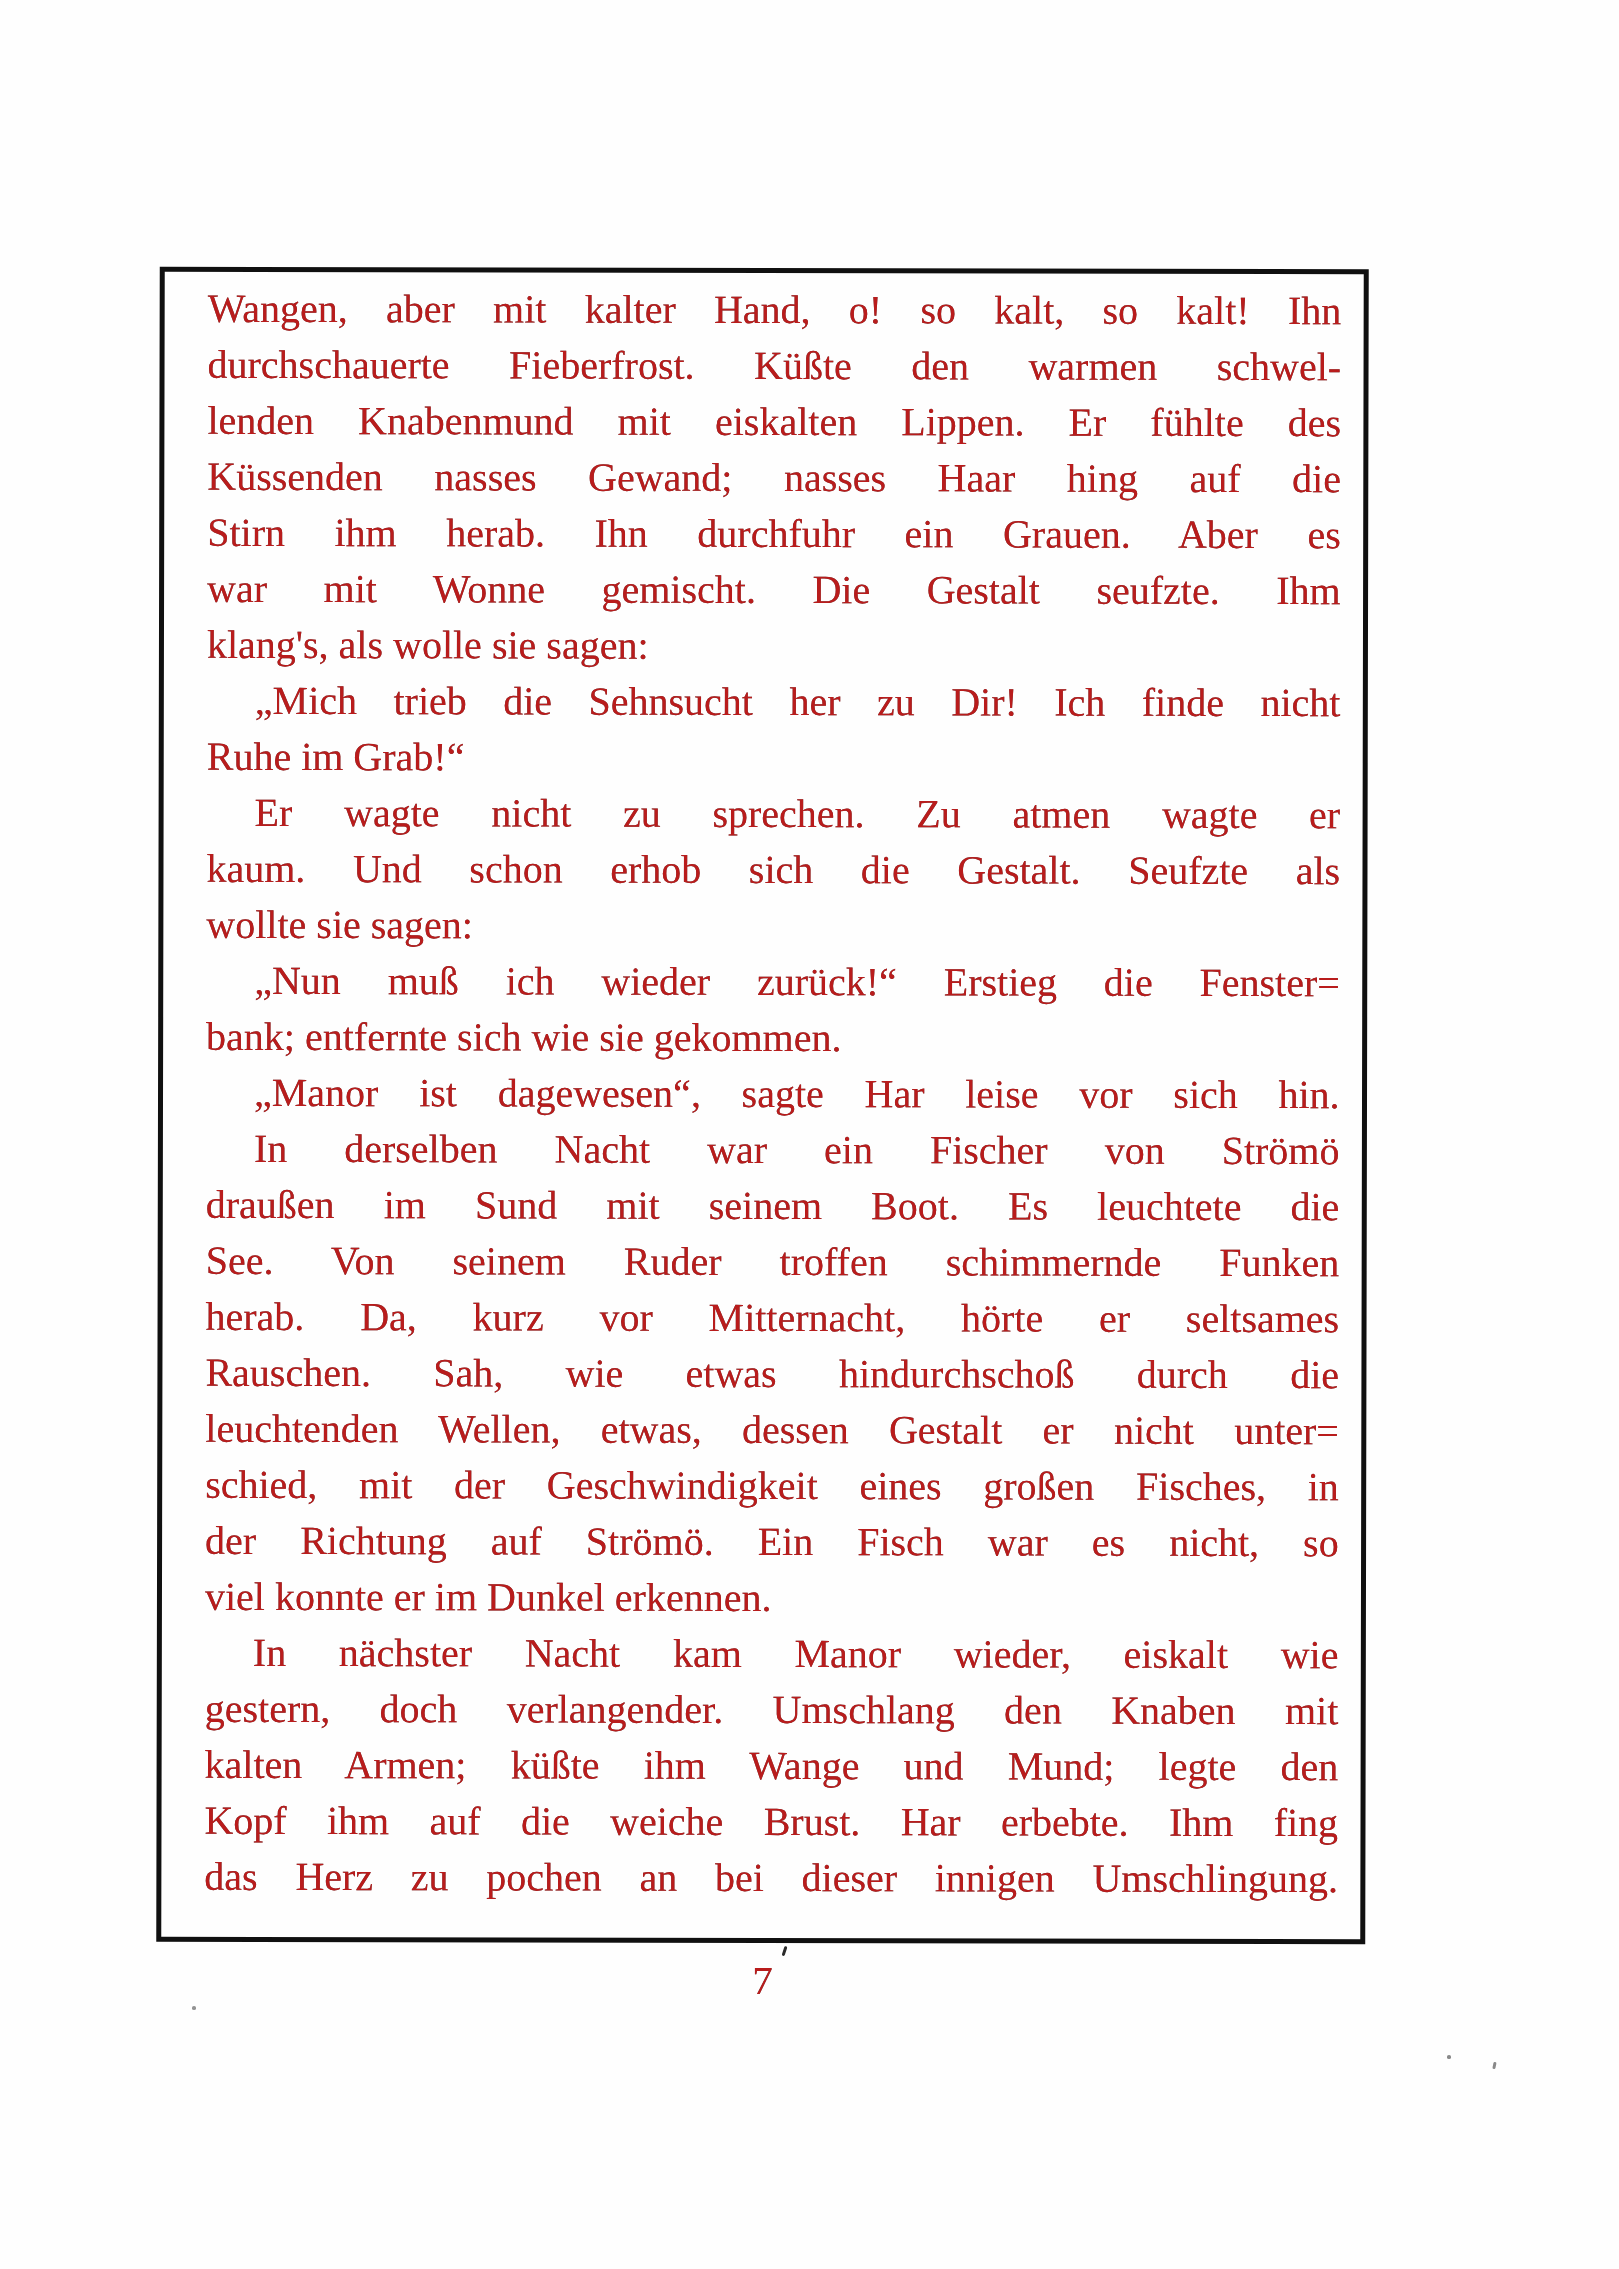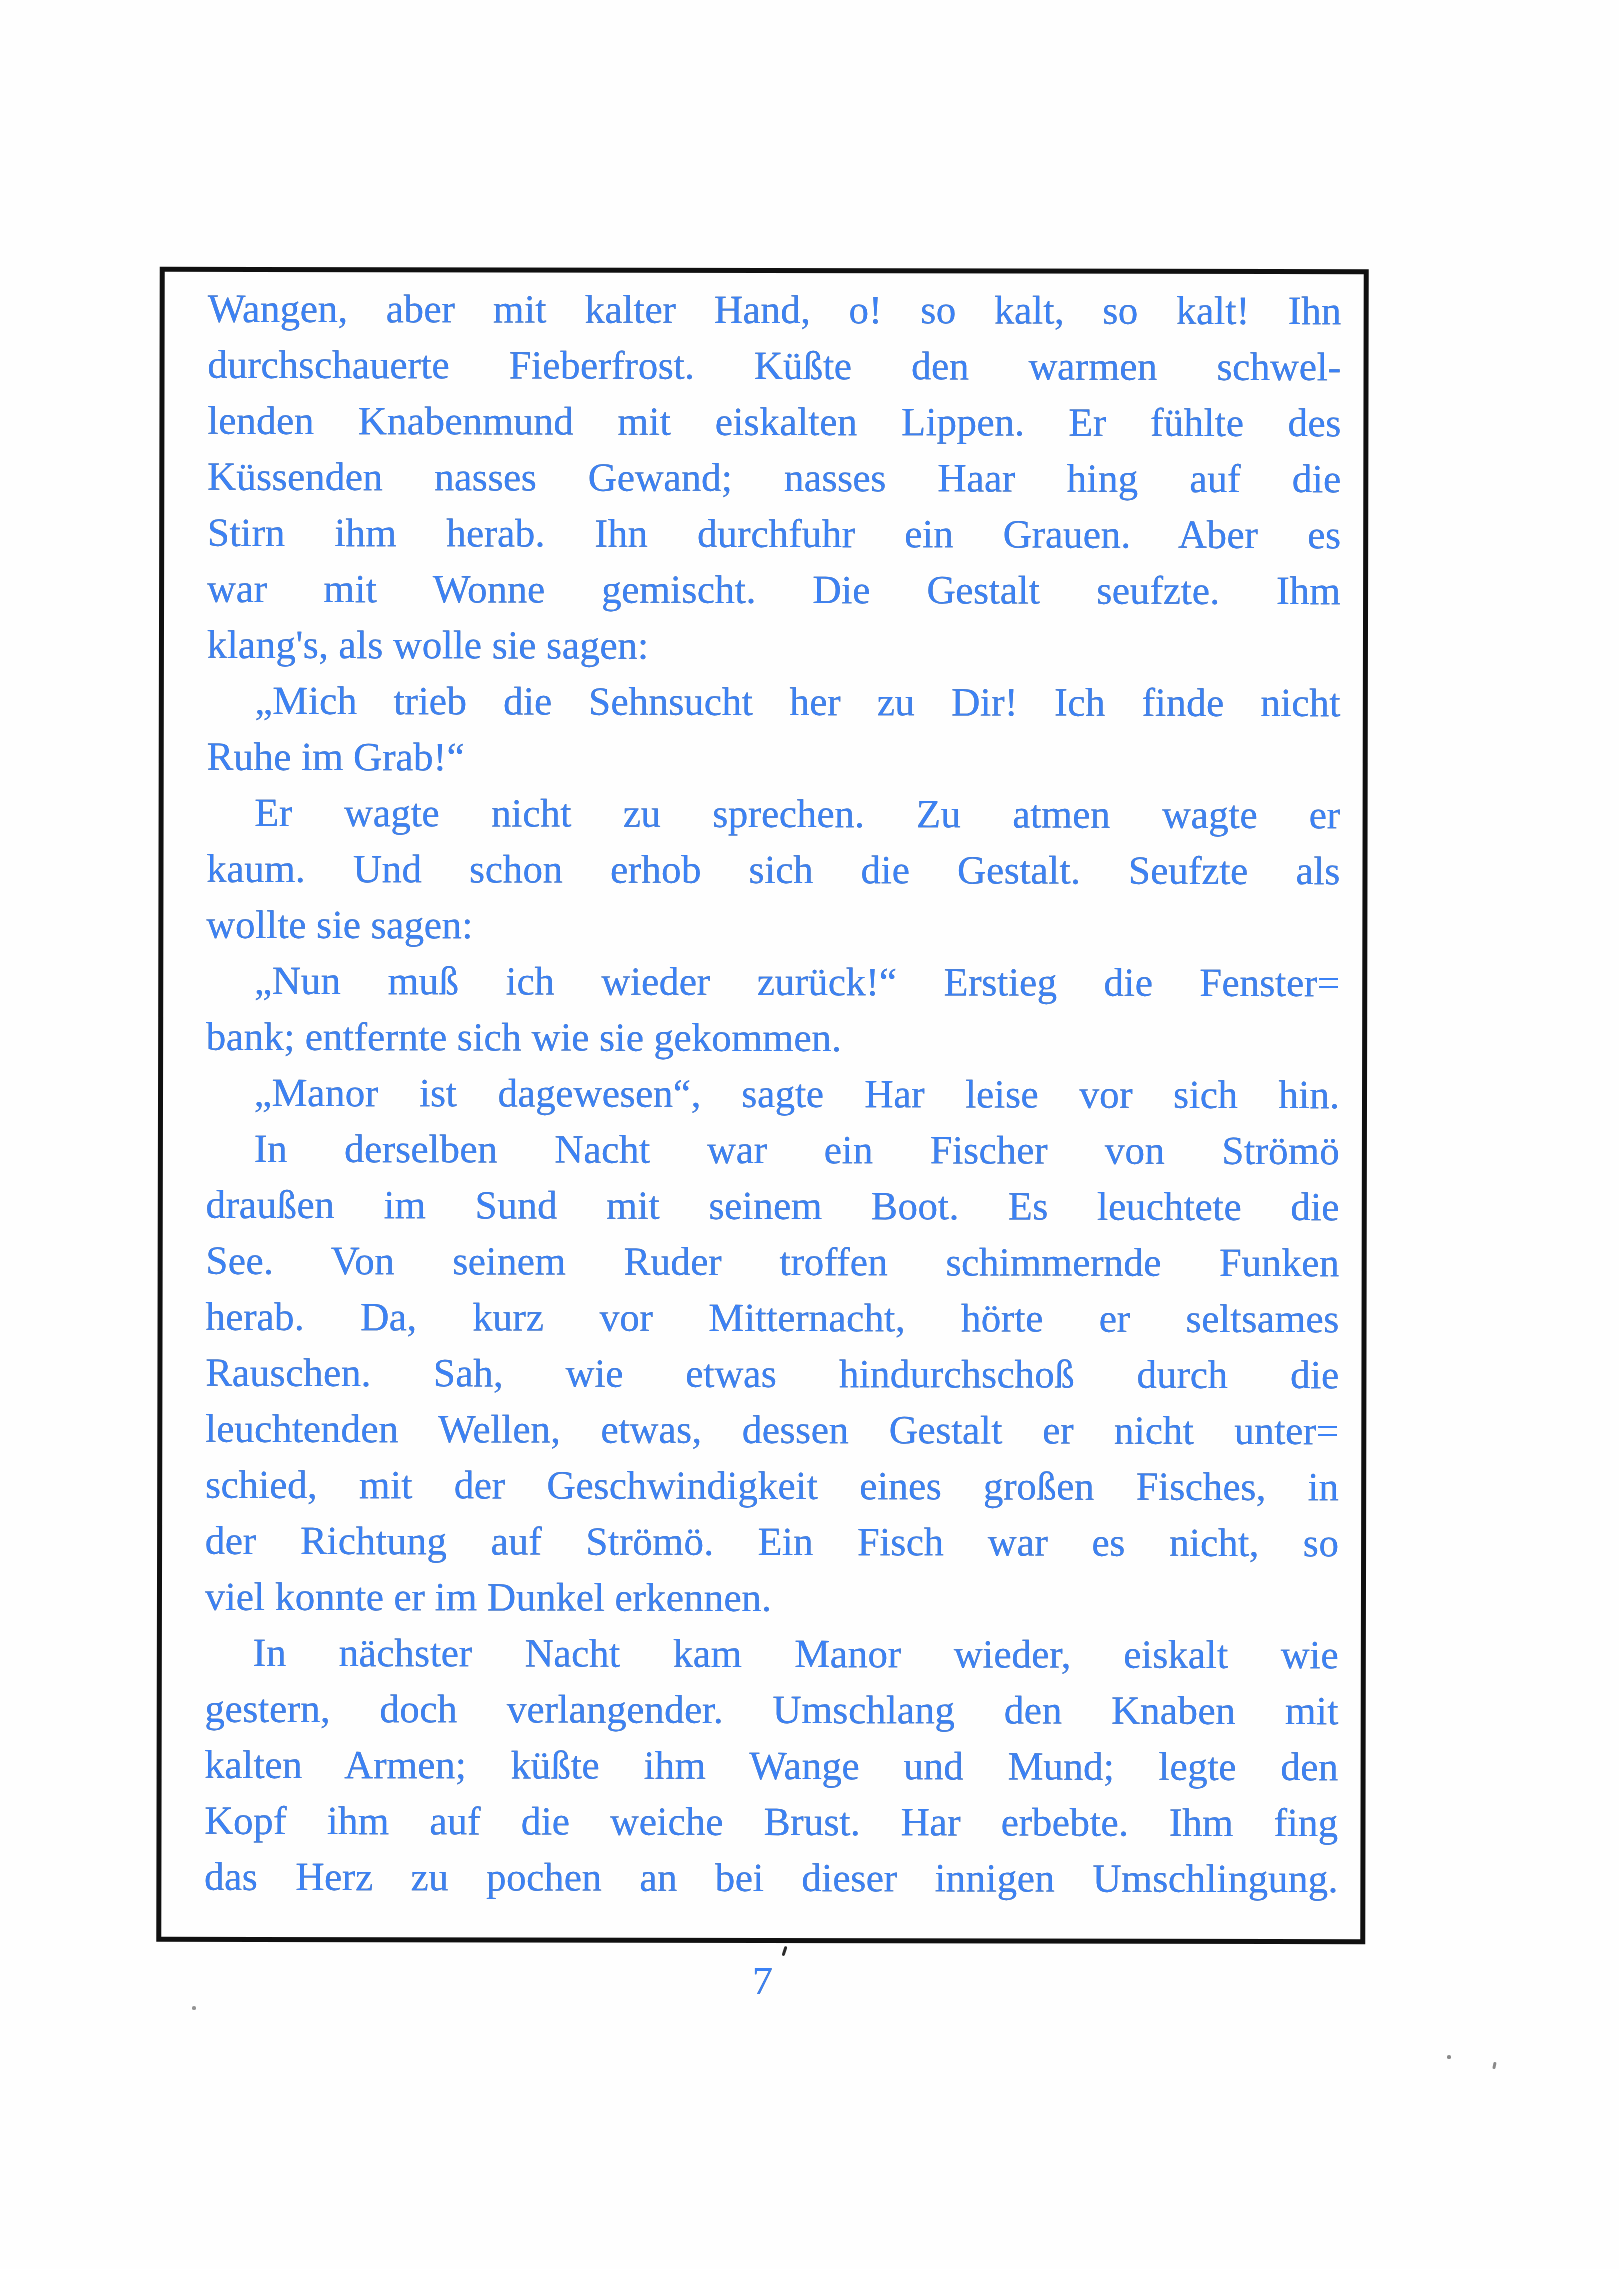--- a/index.html
+++ b/index.html
@@ -7,21 +7,21 @@
     padding: 0;
     background: #ffffff;
   }
   #scan {
     position: relative;
     width: 1619px;
     height: 2269px;
     background: #fefefe;
     overflow: hidden;
     font-family: "Liberation Serif", "DejaVu Serif", serif;
-    color: #3b82f6;
+    color: #b91c1c;
   }
   #frame {
     position: absolute;
     left: 158px;
     top: 268px;
     width: 1209px;
     height: 1675px;
     box-sizing: border-box;
     border: 5.6px solid #101010;
     transform: rotate(0.12deg);

